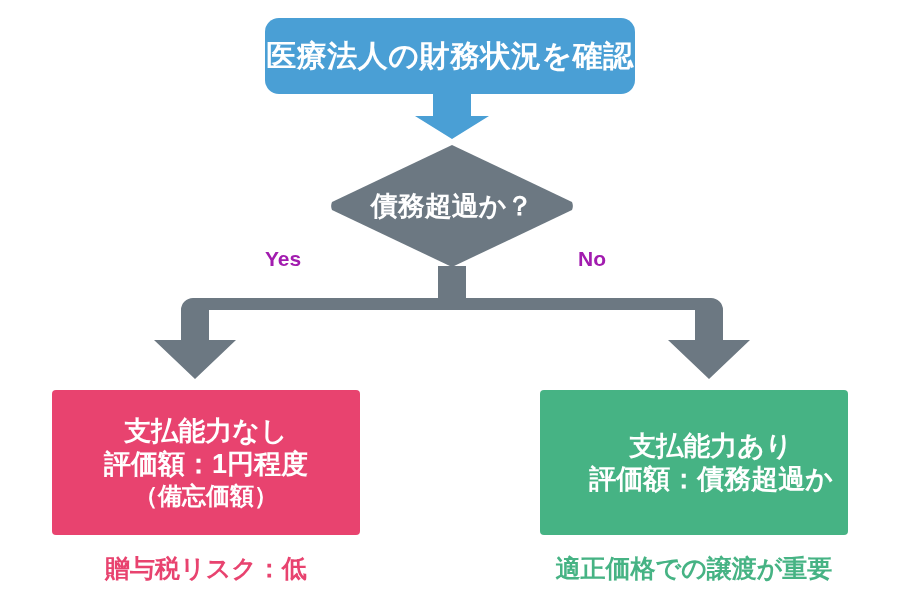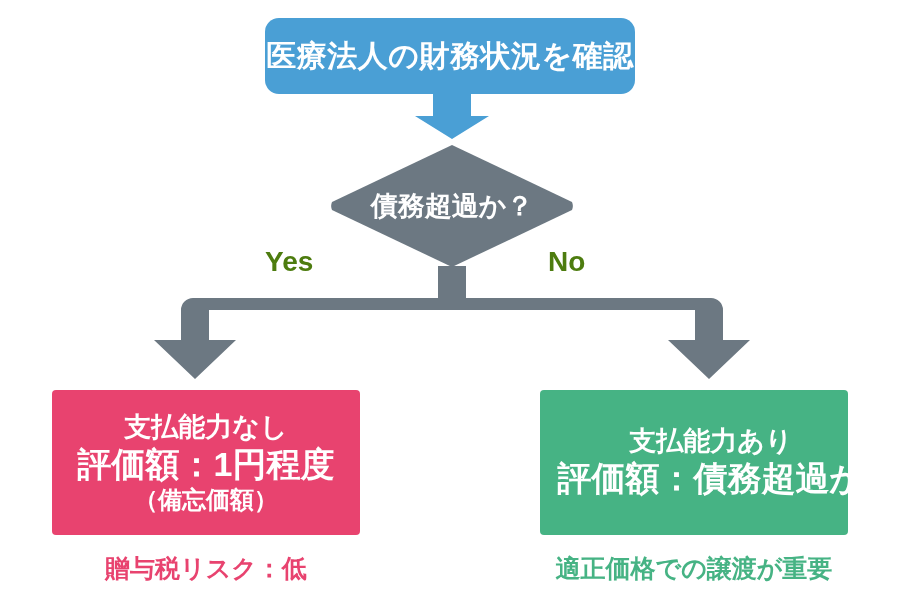--- a/index.html
+++ b/index.html
@@ -77,28 +77,28 @@
     left: 0;
     top: 0;
     width: 900px;
     height: 600px;
     pointer-events: none;
   }
 
   
   .branch-label {
     position: absolute;
-    color: #4d7c0f;
-    font-size: 28px;
+    color: #a21caf;
+    font-size: 21px;
     font-weight: bold;
     line-height: 1;
     white-space: nowrap;
   }
   .branch-yes { left: 265px; top: 248px; }
-  .branch-no  { left: 548px; top: 248px; }
+  .branch-no  { left: 578px; top: 248px; }
 
   
   .outcome {
     position: absolute;
     top: 390px;
     width: 308px;
     height: 145px;
     border-radius: 4px;
     box-sizing: border-box;
     display: flex;
@@ -110,21 +110,21 @@
   .outcome-left  { left: 52px;  background: #e8436f; }
   .outcome-right { left: 540px; background: #46b384; padding-left: 44px; }
   .outcome-line {
     color: #ffffff;
     font-weight: bold;
     line-height: 1.22;
     white-space: nowrap;
     text-align: center;
   }
   .outcome-line.l1 { font-size: 27px; }
-  .outcome-line.l2 { font-size: 34px; }
+  .outcome-line.l2 { font-size: 27px; }
   .outcome-line.l3 { font-size: 24px; }
 
   
   .caption {
     position: absolute;
     top: 556px;
     width: 308px;
     text-align: center;
     font-size: 25px;
     font-weight: bold;

